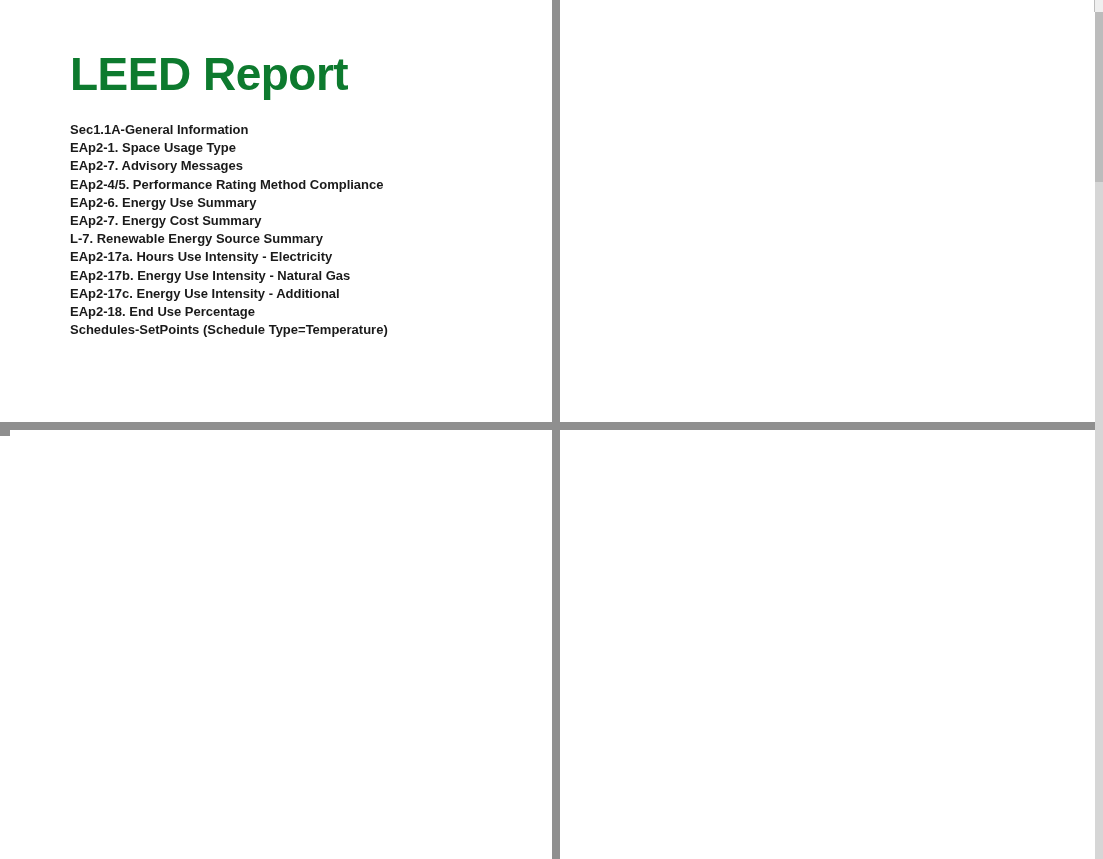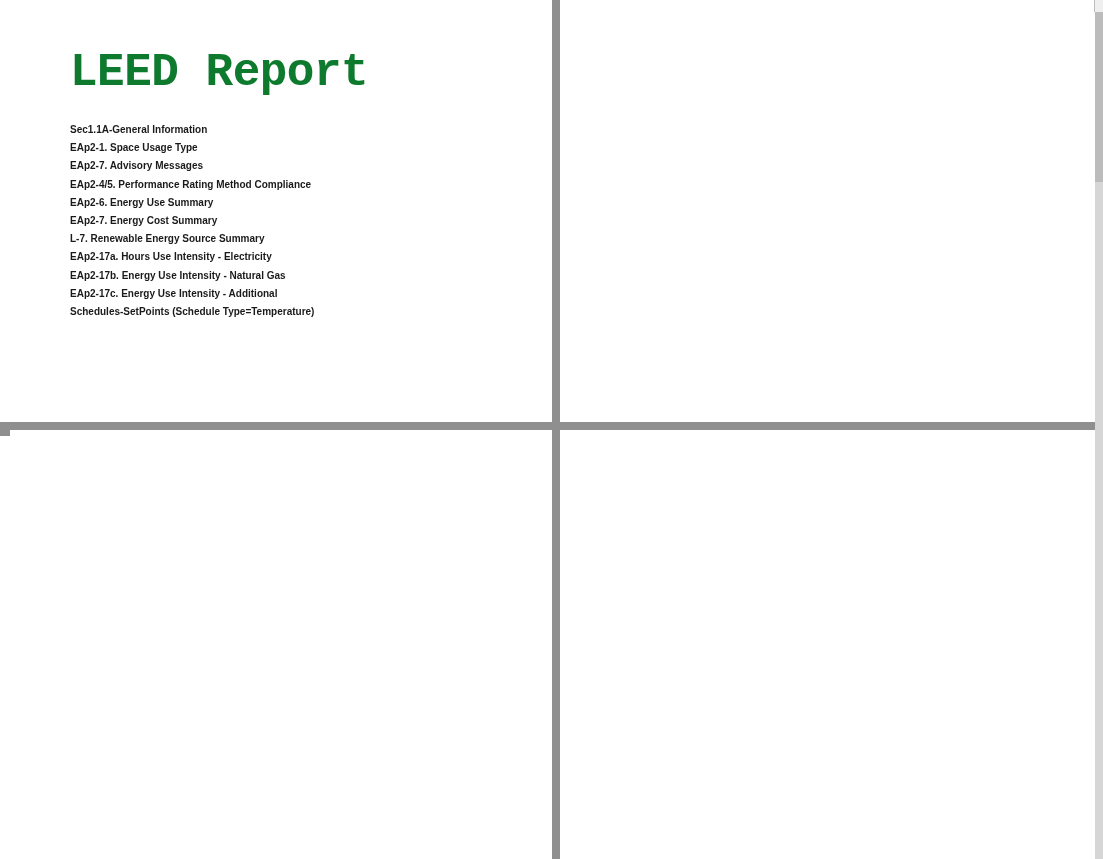--- a/index.html
+++ b/index.html
@@ -50,29 +50,28 @@
   }
 
   
   .leed-title {
     position: absolute;
     left: 70px; top: 47px;
     font-size: 46px;
     font-weight: bold;
     color: #0d7a2e;
     letter-spacing: -0.5px;
-    font-family: Liberation Mono, monospace;
   }
   .toc {
     position: absolute;
     left: 70px; top: 121px;
     width: 440px;
   }
   .toc-item {
-    font-size: 10px;
+    font-size: 13px;
     font-weight: bold;
     color: #1a1a1a;
     line-height: 18.2px;
     white-space: nowrap;
   }
 </style>
 </head>
 <body>
 
 <div id="page">
@@ -83,20 +82,21 @@
       <div class="toc-item">Sec1.1A-General Information</div>
       <div class="toc-item">EAp2-1. Space Usage Type</div>
       <div class="toc-item">EAp2-7. Advisory Messages</div>
       <div class="toc-item">EAp2-4/5. Performance Rating Method Compliance</div>
       <div class="toc-item">EAp2-6. Energy Use Summary</div>
       <div class="toc-item">EAp2-7. Energy Cost Summary</div>
       <div class="toc-item">L-7. Renewable Energy Source Summary</div>
       <div class="toc-item">EAp2-17a. Hours Use Intensity - Electricity</div>
       <div class="toc-item">EAp2-17b. Energy Use Intensity - Natural Gas</div>
       <div class="toc-item">EAp2-17c. Energy Use Intensity - Additional</div>
+      <div class="toc-item">EAp2-18. End Use Percentage</div>
       <div class="toc-item">Schedules-SetPoints (Schedule Type=Temperature)</div>
     </div>
   </div>
 
   <div class="sheet" id="sheet-tr">
     
     
     
     
     

